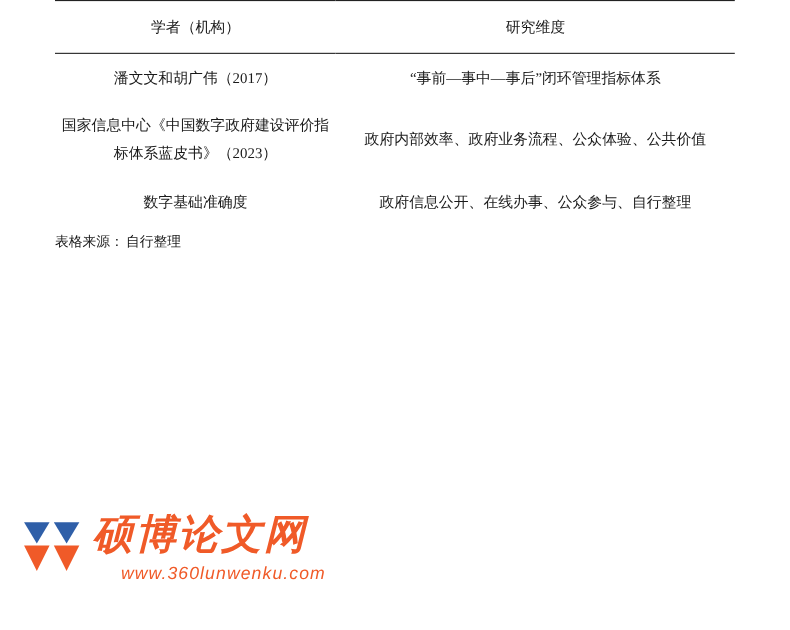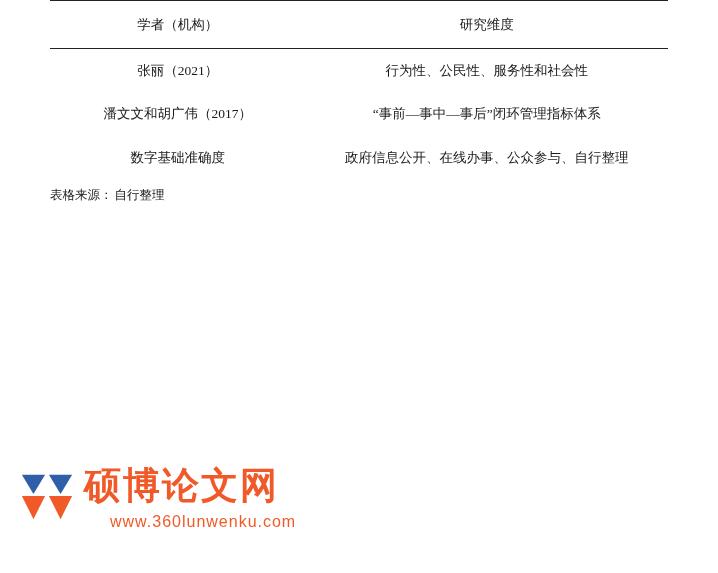--- a/index.html
+++ b/index.html
@@ -74,20 +74,21 @@
     margin-right: 2px;
   }
   
   .watermark {
     position: absolute;
     left: 0;
     bottom: 30px;
     width: 100%;
     height: 80px;
     pointer-events: none;
+    font-style: italic;
   }
   .wm-logo {
     position: absolute;
     left: 18px;
     top: 2px;
     width: 58px;
     height: 58px;
   }
   .wm-text {
     position: absolute;
@@ -116,27 +117,27 @@
 
 <div class="page">
 
 
   <table class="doc-table">
     <tbody>
       <tr class="head-row rule-top rule-mid">
         <th class="col-a">学者（机构）</th>
         <th class="col-b">研究维度</th>
       </tr>
-      <tr class="rule-top">
-        <td class="col-a">张丽（2021）</td>
-        <td class="col-b">行为性、公民性、服务性和社会性</td>
-      </tr>
       <tr>
         <td class="col-a">潘文文和胡广伟（2017）</td>
         <td class="col-b">“事前—事中—事后”闭环管理指标体系</td>
+      </tr>
+      <tr>
+        <td class="col-a">国家信息中心《中国数字政府建设评价指标体系蓝皮书》（2023）</td>
+        <td class="col-b">政府内部效率、政府业务流程、公众体验、公共价值</td>
       </tr>
       <tr>
         <td class="col-a">数字基础准确度</td>
         <td class="col-b">政府信息公开、在线办事、公众参与、自行整理</td>
       </tr>
     </tbody>
   </table>
 
   <div class="source-note">
     <span class="src-label">表格来源：</span><span>自行整理</span>

